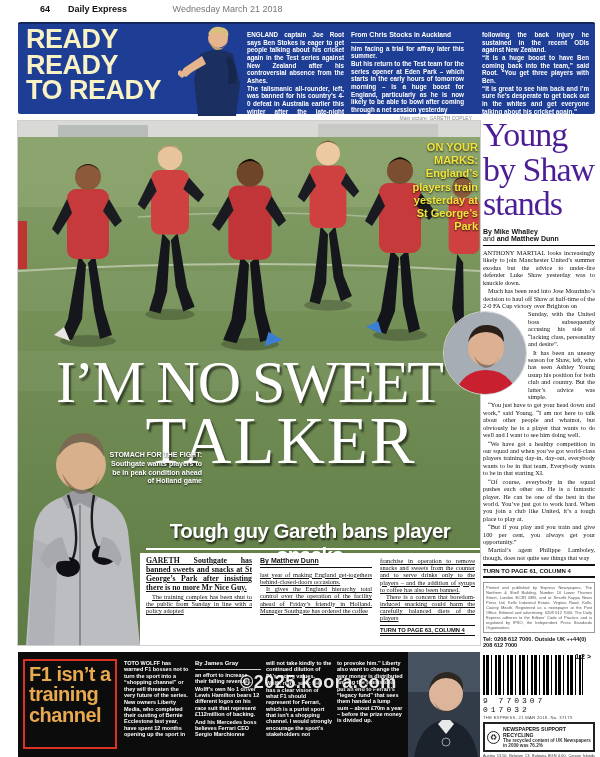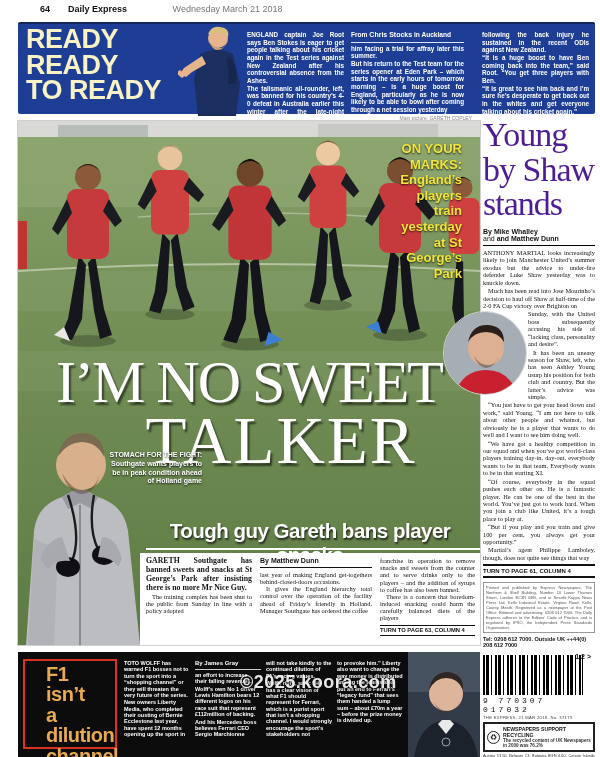--- a/index.html
+++ b/index.html
@@ -31,41 +31,41 @@
                 font-size:6.2px;font-weight:900;}
   #stokes-fig{position:absolute;left:160px;top:0;width:70px;height:92px;}
 
   #credit{left:300px;top:115px;width:172px;text-align:right;font-size:5px;color:#888;}
 
   
   #photo{left:18px;top:121px;width:462px;height:524px;
          background:linear-gradient(#8aa06c 0%,#77935a 30%,#5f7b45 100%);
          box-shadow:0 0 0 1px #cfcfcf;overflow:hidden;}
   #photo svg{position:absolute;left:0;top:0;}
-  #cap-marks{position:absolute;right:18px;top:20px;width:66px;text-align:right;
-             color:#f2e43b;font-weight:bold;font-size:13px;line-height:1.2;
+  #cap-marks{position:absolute;right:2px;top:20px;width:66px;text-align:right;
+             color:#f2e43b;font-weight:bold;font-size:11px;line-height:1.2;
              text-shadow:0 1px 2px rgba(0,0,0,.8);}
   #big-head{position:absolute;left:0;top:234px;width:462px;text-align:center;
             font-family:"Liberation Serif",serif;font-weight:normal;color:#fff;
             text-shadow:2px 3px 2px rgba(0,0,0,.55);line-height:.92;}
   #big-line1{font-size:60px;letter-spacing:-2px;}
   #big-line2{font-size:67px;letter-spacing:2px;padding-left:64px;}
   #cap-stomach{position:absolute;left:88px;top:330px;width:96px;text-align:right;
                color:#fff;font-weight:bold;font-size:7px;line-height:1.25;
                text-shadow:0 1px 2px rgba(0,0,0,.85);}
   #subhead{position:absolute;left:122px;top:398px;width:340px;text-align:center;
            color:#fff;font-weight:bold;font-size:20.5px;letter-spacing:-.5px;
            text-shadow:1px 2px 2px rgba(0,0,0,.7);}
   #subrule{position:absolute;left:128px;top:427px;width:334px;height:2px;background:#fff;}
 
   
   #panel{position:absolute;left:122px;top:432px;width:340px;height:92px;background:#fff;
          padding:4px 5px 0 6px;display:flex;gap:8px;
          font-family:"Liberation Serif",serif;}
-  .pcol{line-height:1.12;}
+  .pcol{line-height:1.12;text-decoration:underline;}
   #pcolA{width:106px;}
   #pcolB{width:112px;}
   #pcolC{width:95px;}
   #intro{font-weight:bold;font-size:7.8px;line-height:1.15;}
   .bodytxt{font-size:6.4px;}
   .indent{text-indent:6px;}
   .byline-black{font-family:"Liberation Sans",sans-serif;font-weight:bold;font-size:7px;
                 border-bottom:1.5px solid #111;padding-bottom:2px;margin-bottom:3px;}
   .turnbox{margin-top:3px;border-top:1.5px solid #111;border-bottom:1.5px solid #111;
            font-family:"Liberation Sans",sans-serif;font-weight:bold;font-size:5.8px;
@@ -98,21 +98,21 @@
   #recycle{margin-top:2px;border:2px solid #222;padding:2px;display:flex;gap:3px;align-items:center;}
   #recycle-icon{width:13px;height:13px;border:1.5px solid #222;border-radius:50%;flex:0 0 auto;
                 display:flex;align-items:center;justify-content:center;font-size:8px;}
   #recycle-title{font-weight:bold;font-size:5.2px;}
   #recycle-body{font-weight:bold;font-size:4.6px;color:#333;}
   #prices{margin-top:2px;font-size:3.9px;line-height:1.2;color:#333;}
 
   
   #strip{left:18px;top:652px;width:462px;height:105px;background:#0c0c0d;color:#fff;}
   #f1-box{position:absolute;left:5px;top:7px;width:94px;height:90px;border:2px solid #da3326;
-          padding:3px 21px;color:#e9a94f;font-weight:bold;font-size:20px;line-height:1.02;
+          padding:3px 4px;color:#e9a94f;font-weight:bold;font-size:20px;line-height:1.02;
           letter-spacing:-.5px;}
   .fcol{position:absolute;top:8px;width:66px;font-size:5.5px;font-weight:bold;line-height:1.16;}
   #fcol1{left:106px;}
   #fcol2{left:177px;}
   #fcol3{left:248px;}
   #fcol4{left:319px;}
   .byline-strip{font-size:6px;border-bottom:1px solid rgba(255,255,255,.8);
                 padding-bottom:2px;margin-bottom:2px;}
   #wolff-fig{position:absolute;right:0;top:0;width:72px;height:105px;}
   .fpara{margin-bottom:1px;}
@@ -334,21 +334,21 @@
         <div id="recycle-body">The recycled content of UK Newspapers in 2009 was 76.2%</div>
       </div>
     </div>
     <div id="prices" class="just">Austria €3.50, Belgium €3, Bulgaria BGN 4.60, Canary Islands €2.50, Cyprus €3.50, Denmark 24 DKr, Finland €5.40, France €3.70, Germany €3.60, Gibraltar Gib £0.80, Greece €2.50, Italy €2.50, Luxembourg €3.40, Malta €2.50, Netherlands €3, Norway 32 NKr, Portugal (Cont) €2.40, Spain €2.40, Switzerland SF 4.80, Turkey TL 7.60, USA $5.20</div>
 
   </div>
 
   <div id="strip" class="abs">
     <div id="f1-box">
       <div>F1 isn’t a</div>
-      <div>dilution</div>
+      <div>training</div>
       <div>channel</div>
     </div>
     <div id="fcol1" class="fcol">
       <div class="fpara">TOTO WOLFF has warned F1 bosses not to turn the sport into a “shopping channel” or they will threaten the very future of the series.</div>
       <div class="fpara">New owners Liberty Media, who completed their ousting of Bernie Ecclestone last year, have spent 12 months opening up the sport in</div>
     </div>
     <div id="fcol2" class="fcol">
       <div class="byline-strip">By James Gray</div>
       <div class="fpara">an effort to increase their falling revenues.</div>
       <div class="fpara">Wolff’s own No 1 driver Lewis Hamilton bears 12 different logos on his race suit that represent £112million of backing.</div>

